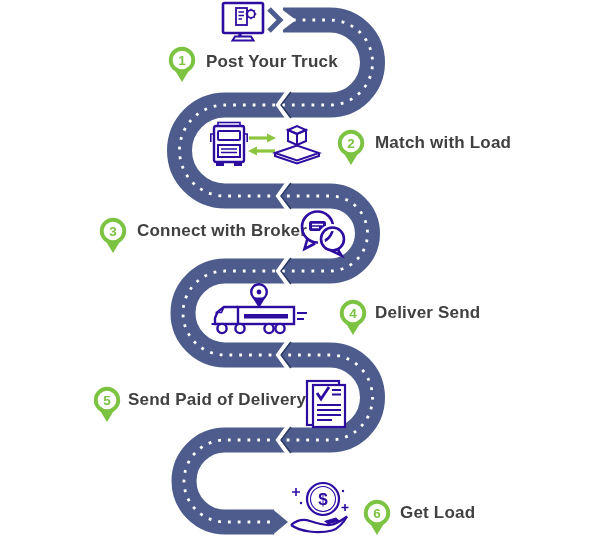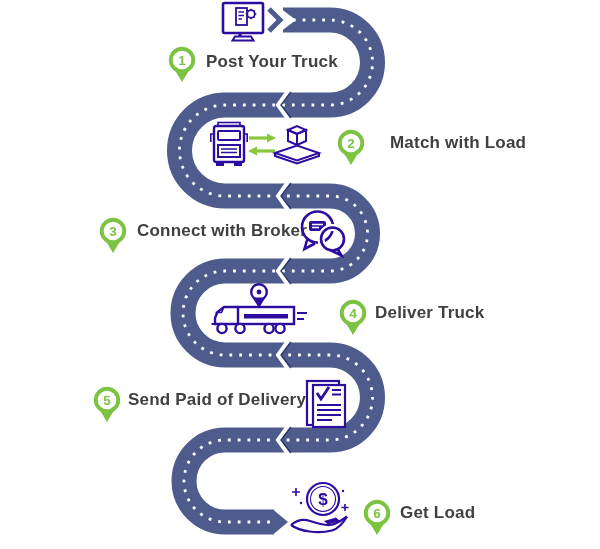--- a/index.html
+++ b/index.html
@@ -111,21 +111,21 @@
     </g>
   </svg>
   <div class="badge" style="left:337px;top:129px">
     <svg width="28" height="37" viewBox="0 0 28 37">
       <polygon points="5.5,22 14,36 22.5,22" fill="#7cc342"></polygon>
       <circle cx="14" cy="14" r="13.2" fill="#7cc342"></circle>
       <circle cx="14" cy="14" r="9.3" fill="#ffffff"></circle>
       <text x="14" y="18.8" text-anchor="middle" font-size="13.5" font-weight="700" font-family="Liberation Sans, DejaVu Sans, sans-serif" fill="#7cc342">2</text>
     </svg>
   </div>
-  <div class="step-label" style="left:390px;top:132px">Match with Load</div>
+  <div class="step-label" style="left:375px;top:132px">Match with Load</div>
 
   <div class="badge" style="left:99px;top:217px">
     <svg width="28" height="37" viewBox="0 0 28 37">
       <polygon points="5.5,22 14,36 22.5,22" fill="#7cc342"></polygon>
       <circle cx="14" cy="14" r="13.2" fill="#7cc342"></circle>
       <circle cx="14" cy="14" r="9.3" fill="#ffffff"></circle>
       <text x="14" y="18.8" text-anchor="middle" font-size="13.5" font-weight="700" font-family="Liberation Sans, DejaVu Sans, sans-serif" fill="#7cc342">3</text>
     </svg>
   </div>
   <div class="step-label" style="left:137px;top:220px">Connect with Broker</div>
@@ -159,21 +159,21 @@
     </g>
   </svg>
   <div class="badge" style="left:339px;top:299px">
     <svg width="28" height="37" viewBox="0 0 28 37">
       <polygon points="5.5,22 14,36 22.5,22" fill="#7cc342"></polygon>
       <circle cx="14" cy="14" r="13.2" fill="#7cc342"></circle>
       <circle cx="14" cy="14" r="9.3" fill="#ffffff"></circle>
       <text x="14" y="18.8" text-anchor="middle" font-size="13.5" font-weight="700" font-family="Liberation Sans, DejaVu Sans, sans-serif" fill="#7cc342">4</text>
     </svg>
   </div>
-  <div class="step-label" style="left:375px;top:302px">Deliver Truck</div>
+  <div class="step-label" style="left:375px;top:302px">Deliver Send</div>
 
   <div class="badge" style="left:93px;top:386px">
     <svg width="28" height="37" viewBox="0 0 28 37">
       <polygon points="5.5,22 14,36 22.5,22" fill="#7cc342"></polygon>
       <circle cx="14" cy="14" r="13.2" fill="#7cc342"></circle>
       <circle cx="14" cy="14" r="9.3" fill="#ffffff"></circle>
       <text x="14" y="18.8" text-anchor="middle" font-size="13.5" font-weight="700" font-family="Liberation Sans, DejaVu Sans, sans-serif" fill="#7cc342">5</text>
     </svg>
   </div>
   <div class="step-label" style="left:128px;top:389px">Send Paid of Delivery</div>

